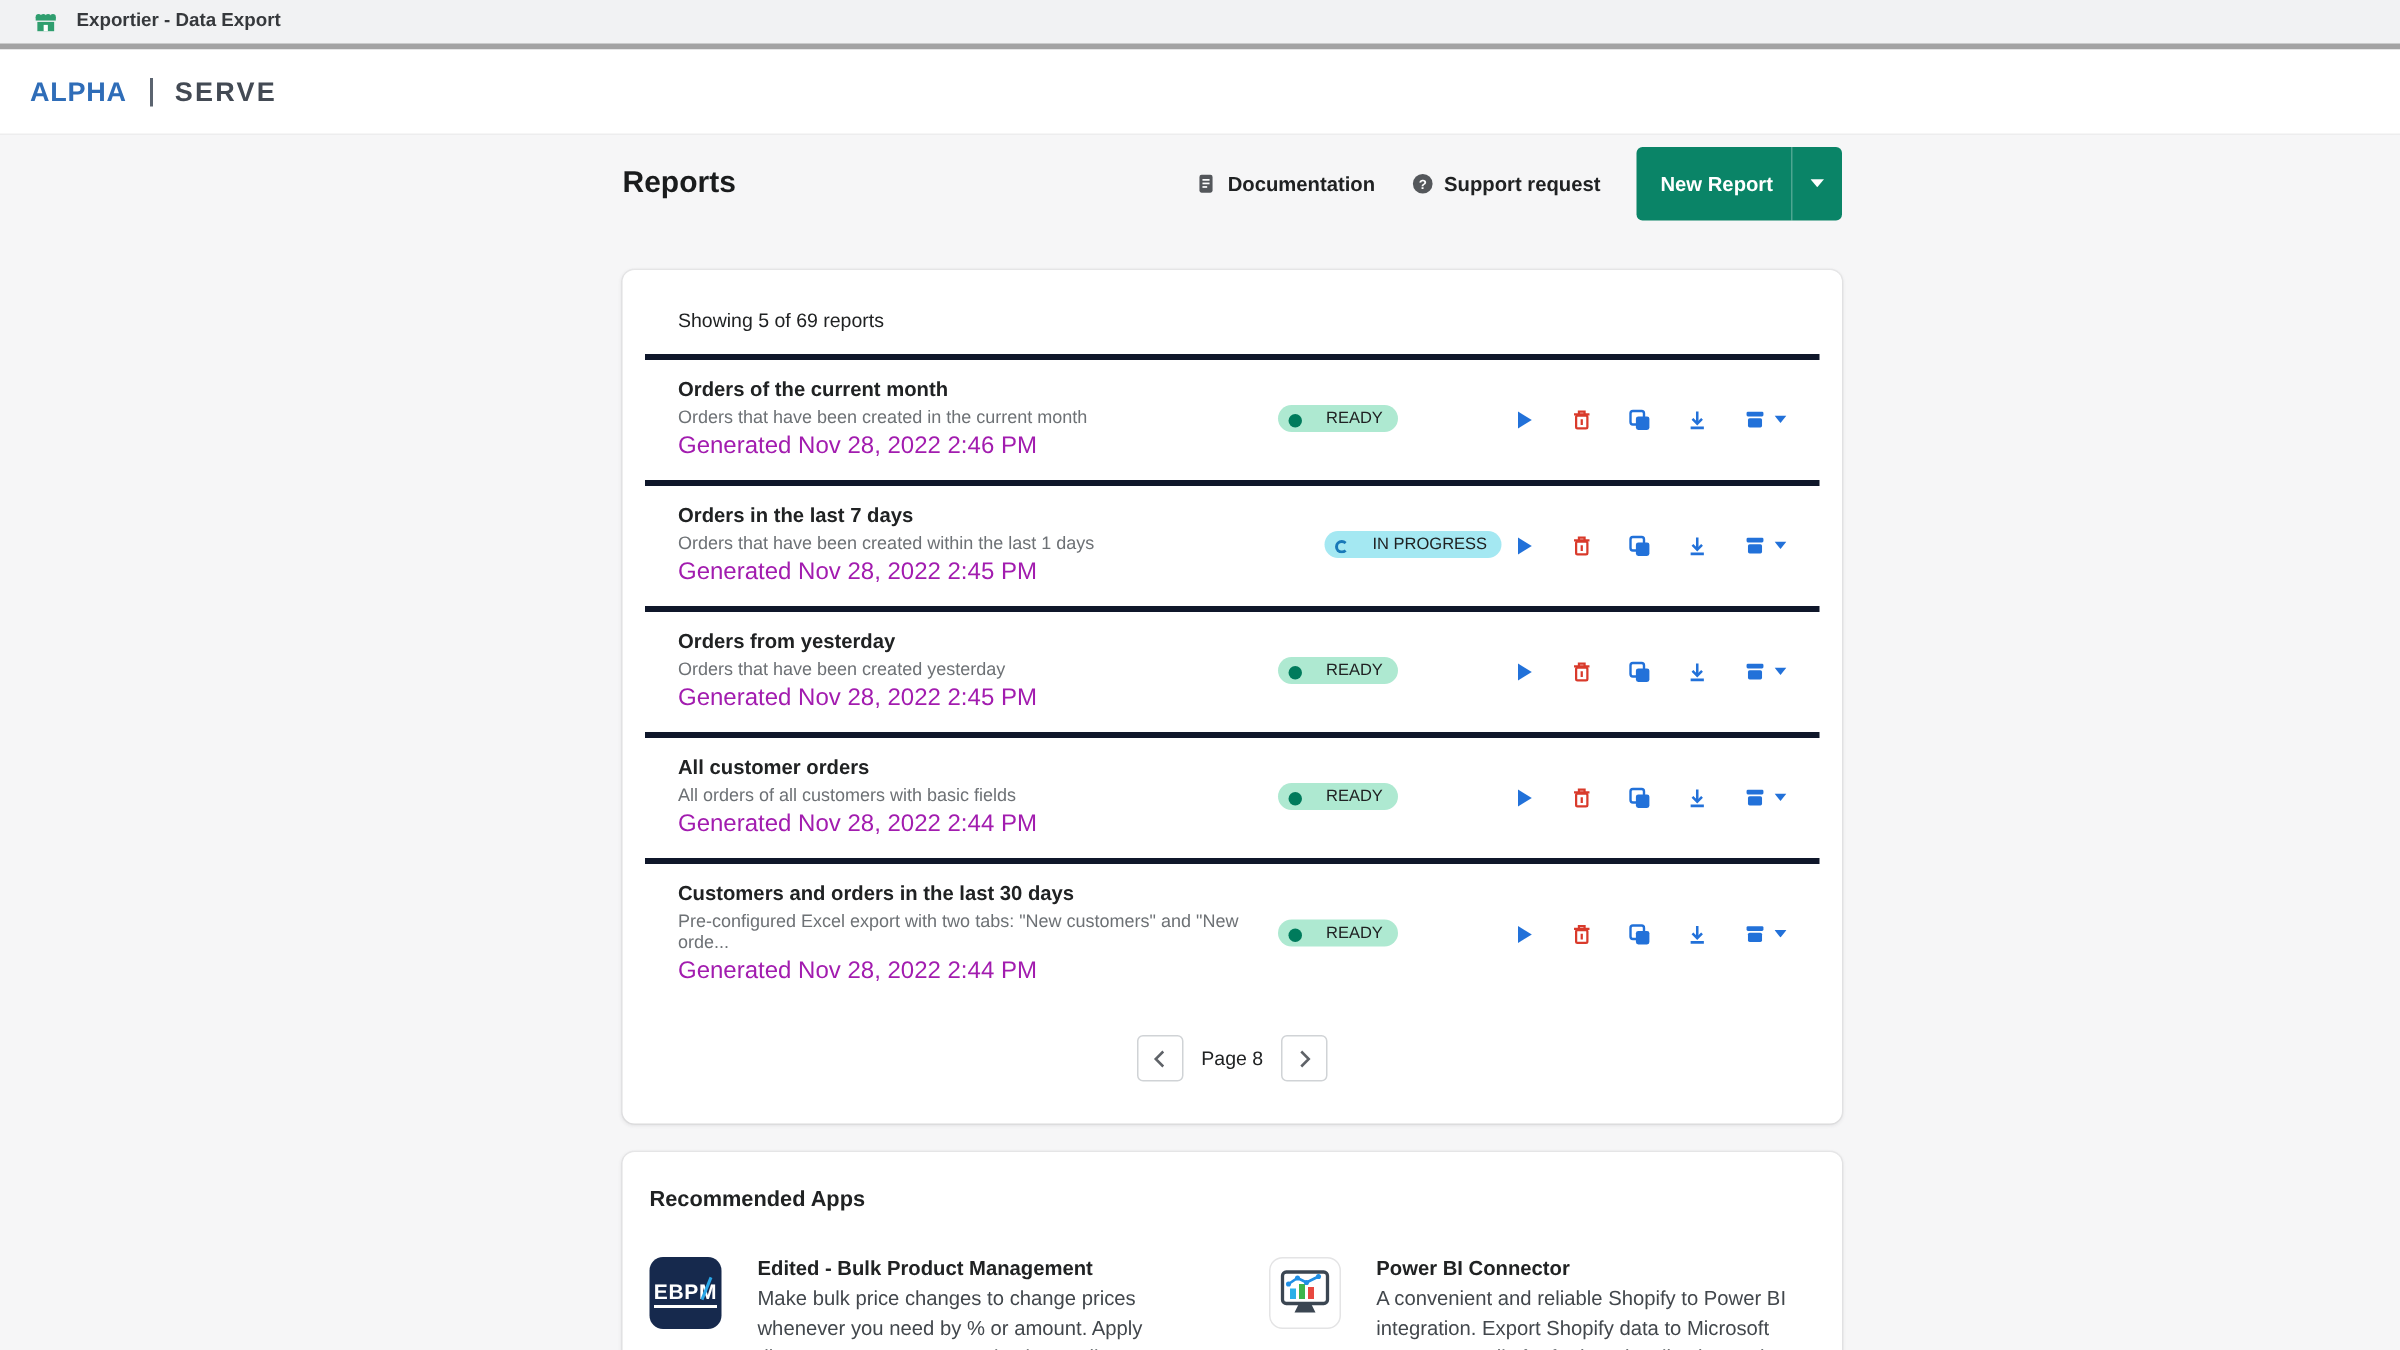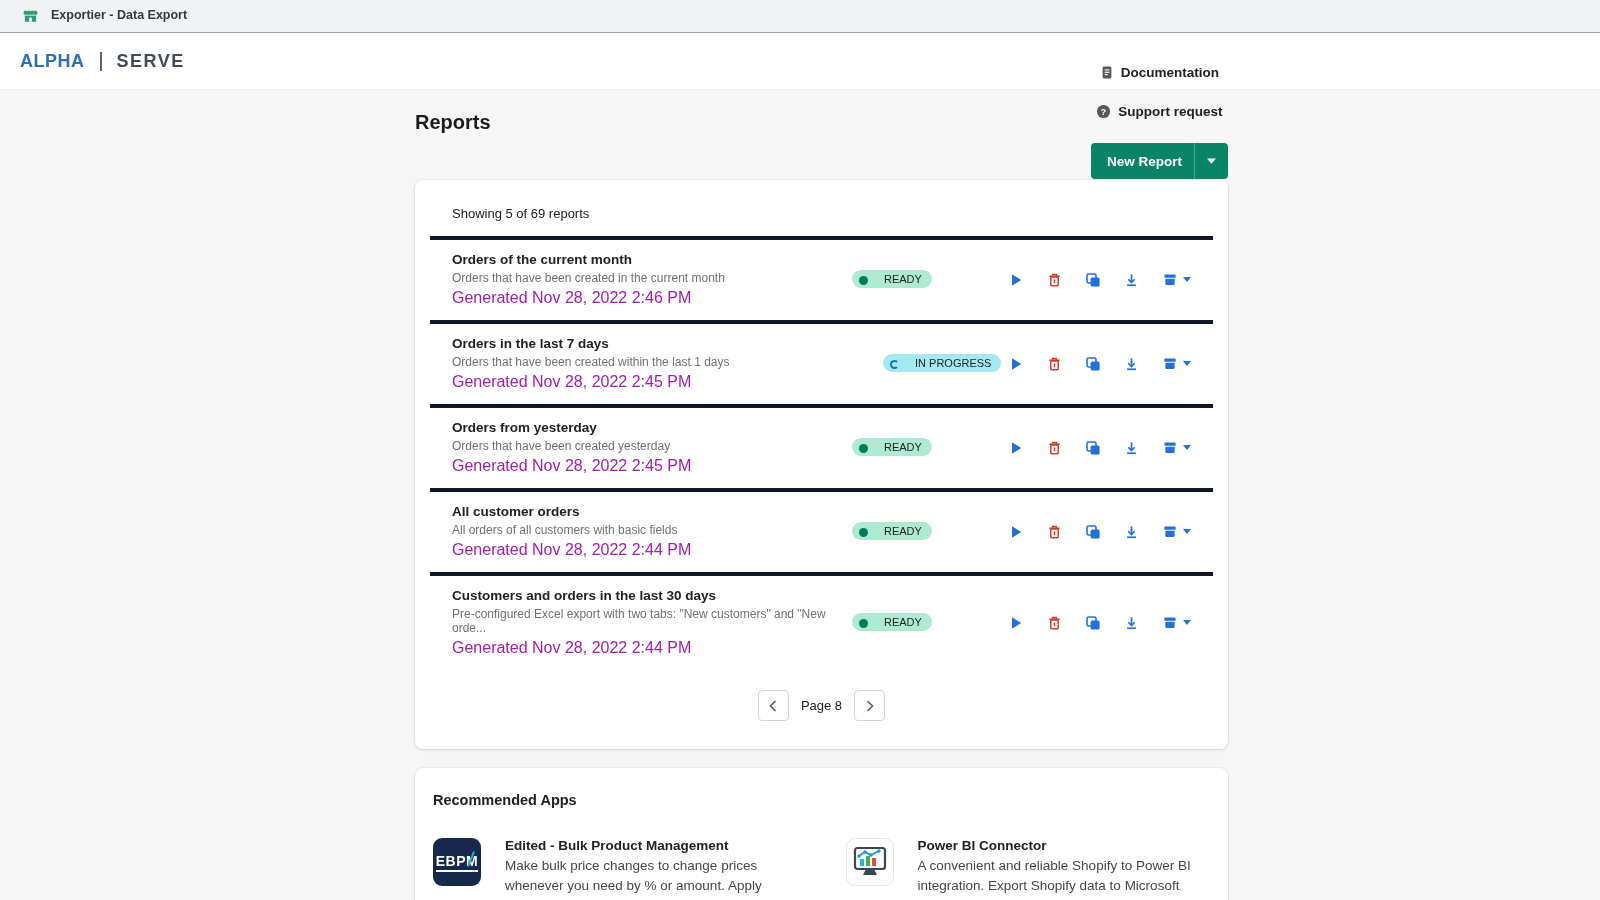--- a/index.html
+++ b/index.html
@@ -8,21 +8,21 @@
     font-family: "Liberation Sans", sans-serif;
     background: #f6f6f7;
     color: #202223;
     overflow: hidden;
   }
 
   
   .topbar {
     height: 33px;
     background: #f1f2f3;
-    border-bottom: 1px solid #a3a3a3;
+    border-bottom: 4px solid #a3a3a3;
     display: flex;
     align-items: center;
     padding-left: 22px;
   }
   .topbar .app-title {
     margin-left: 12px;
     font-size: 12.5px;
     color: #36393c;
   }
 
@@ -41,30 +41,30 @@
   .logo .serve { color: #434a54; font-weight: bold; font-size: 18px; letter-spacing: 1.5px; }
 
   
   .main { width: 813px; margin-left: 415px; }
 
   .page-header {
     display: flex; align-items: center; justify-content: space-between;
     margin-top: 14px; height: 36px;
   }
   .page-title { font-size: 20px; font-weight: 700; color: #1a1c1d; }
-  .header-actions { display: flex; align-items: center; gap: 24px; flex-direction: column; }
+  .header-actions { display: flex; align-items: center; gap: 24px; }
   .link-action {
     display: flex; align-items: center; gap: 7px;
     background: none; border: none; cursor: pointer;
     font-family: inherit; font-size: 13.5px; color: #202223; font-weight: 600;
   }
   .btn-new-report {
     display: flex; align-items: center;
     background: #0a8467; color: #fff;
-    border: none; border-radius: 4px; height: 36px;
+    border: none; border-radius: 4px; height: 49px;
     padding: 0 0 0 16px; cursor: pointer;
     font-family: inherit; font-size: 13.5px; font-weight: 600;
   }
   .btn-new-report .caret-seg {
     display: flex; align-items: center; justify-content: center;
     height: 100%; padding: 0 12px; margin-left: 12px;
     border-left: 1px solid rgba(255,255,255,.28);
   }
 
   

